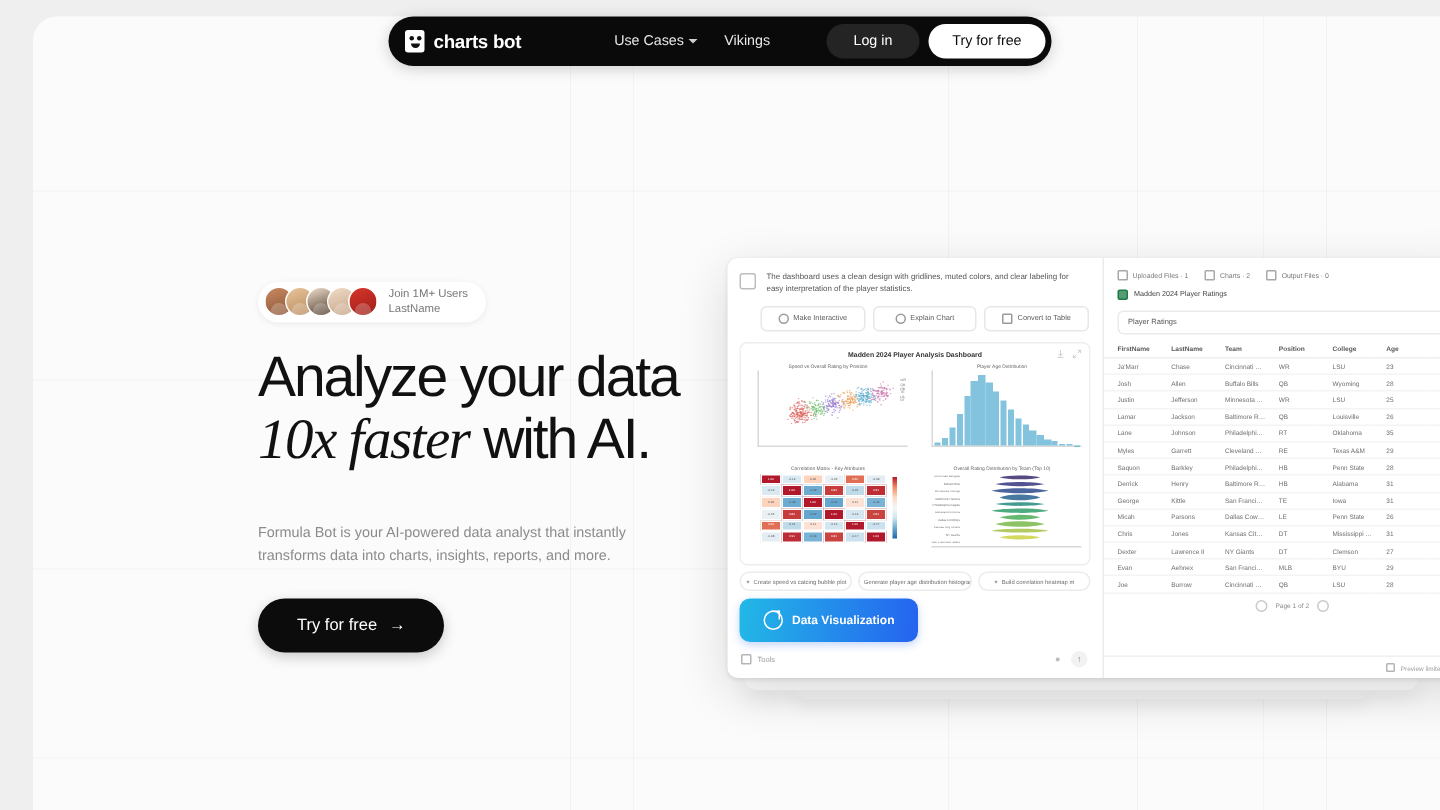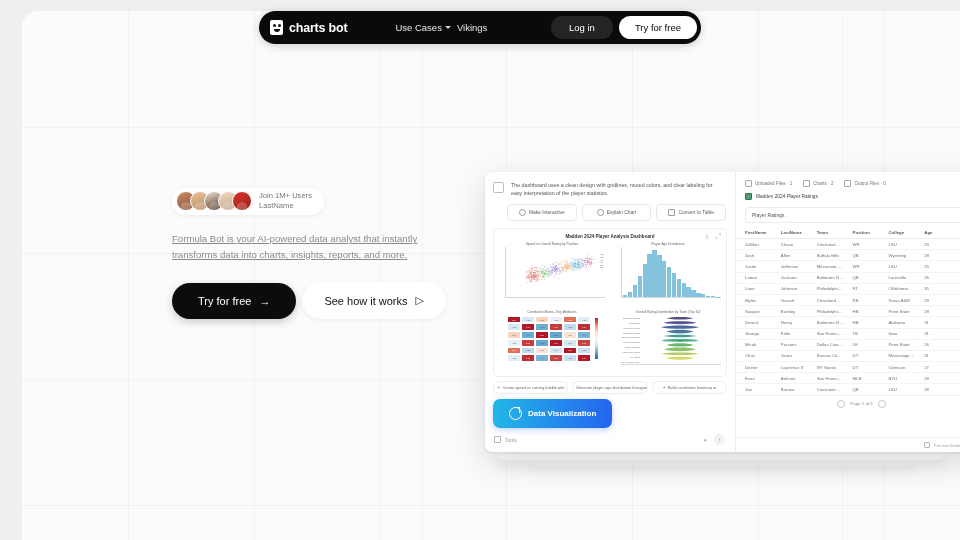--- a/index.html
+++ b/index.html
@@ -49,21 +49,21 @@
   }
   .brand-ico:before{
     content:"";position:absolute;left:2.5px;top:4px;width:3px;height:3px;
     border-radius:50%;background:#111;box-shadow:5px 0 0 #111;
   }
   .brand-ico:after{
     content:"";position:absolute;left:3.5px;top:9px;width:6px;height:2.5px;
     border-radius:0 0 4px 4px;background:#111;
   }
   .brand-txt{color:#fff;font-size:12.5px;font-weight:700;letter-spacing:-.2px;}
-  .nav-links{display:flex;align-items:center;gap:6px;margin-left:48px;}
+  .nav-links{display:flex;align-items:center;gap:18px;margin-left:62px;}
   .nav-link{
     color:#e8e8e8;font-size:9.5px;display:flex;align-items:center;gap:3px;
     cursor:pointer;
   }
   .chev{
     width:0;height:0;border-left:3px solid transparent;border-right:3px solid transparent;
     border-top:3.5px solid #cfcfcf;display:inline-block;
   }
   .nav-actions{display:flex;align-items:center;gap:6px;margin-left:auto;margin-right:4px;}
   .btn-login{
@@ -99,23 +99,22 @@
   .badge-txt{font-size:7.6px;color:#777;line-height:1.35;}
   h1.head{
     margin:16px 0 0;font-size:38px;line-height:1.07;
     color:#111;font-weight:400;letter-spacing:-1.4px;
   }
   .ital{
     font-family:"Liberation Serif", serif;font-style:italic;font-weight:400;
     letter-spacing:-1px;
   }
   .sub{
-    margin-top:16px;font-size:9.6px;line-height:1.62;color:#8b8b8b;
+    margin-top:34px;font-size:9.6px;line-height:1.62;color:#8b8b8b;
     max-width:250px;
-    text-decoration:underline;
   }
   .ctas{margin-top:20px;display:flex;align-items:center;gap:6px;}
   .cta-dark{
     background:#0c0c0c;color:#fff;font-size:11px;font-weight:500;
     padding:12px 26px;border-radius:22px;display:flex;align-items:center;gap:8px;
     cursor:pointer;box-shadow:0 3px 9px rgba(0,0,0,.2);
   }
   .cta-light{
     background:#fff;color:#111;font-size:11px;
     padding:12px 22px;border-radius:22px;display:flex;align-items:center;gap:8px;
@@ -295,31 +294,32 @@
       <div class="av"></div>
       <div class="av"></div>
       <div class="av"></div>
     </div>
     <div class="badge-txt">
       <div>Join 1M+ Users</div>
       <div>LastName</div>
     </div>
   </div>
 
+  <h1 class="head">
+    <span>Analyze your data</span><br>
+    <span class="ital">10x faster</span>
+    <span>with AI.</span>
+  </h1>
 
   <div class="sub">Formula Bot is your AI-powered data analyst that instantly transforms data into charts, insights, reports, and more.</div>
 
   <div class="ctas">
     <div class="cta-dark">
       <span>Try for free</span>
       <span>→</span>
-    </div>
-    <div class="cta-light">
-      <span>See how it works</span>
-      <span>▷</span>
     </div>
   </div>
 </div>
 
 <div class="stack1"></div>
 <div class="stack2"></div>
 
 <div class="appwin">
 
   <div class="pane-left">

